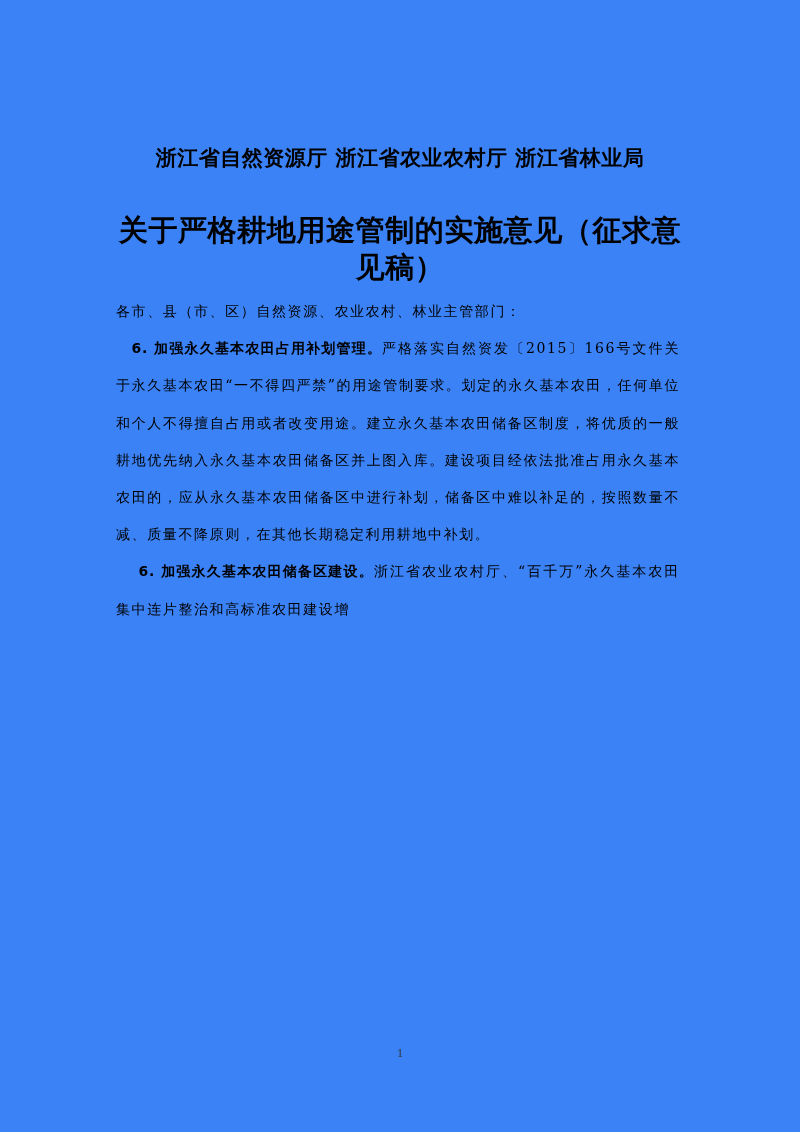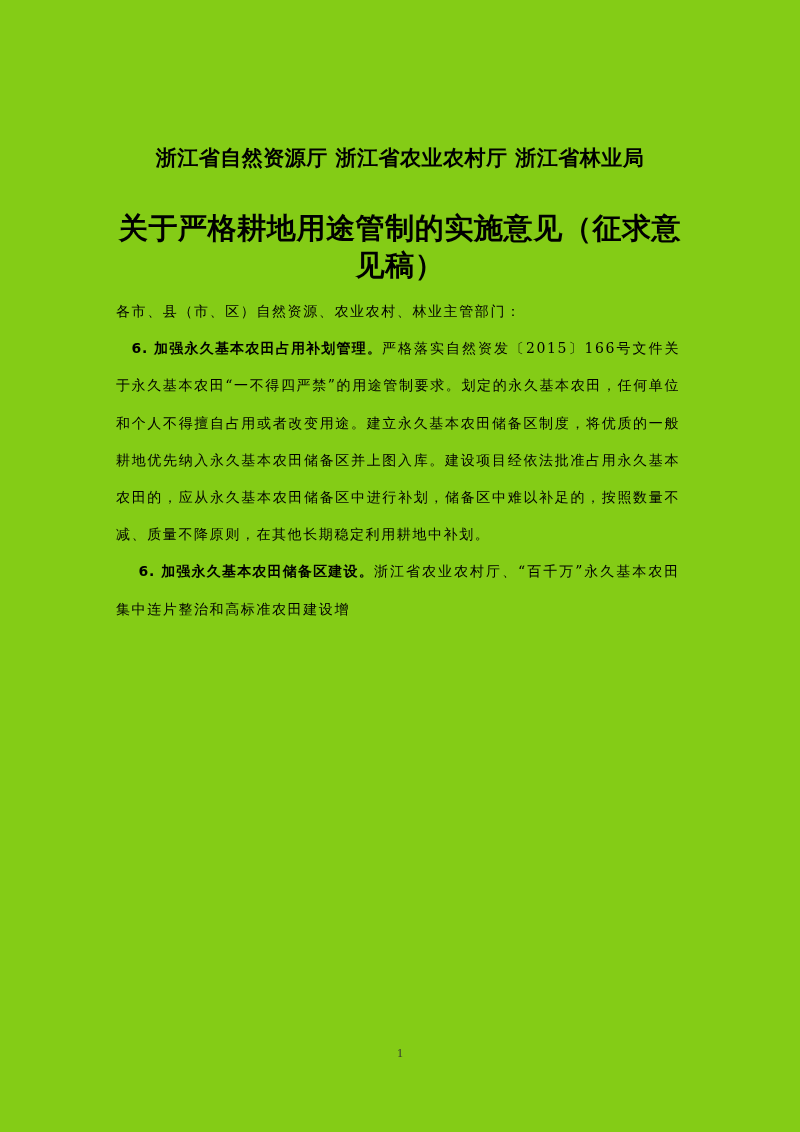--- a/index.html
+++ b/index.html
@@ -11,40 +11,40 @@
       width: 800px;
       height: 1132px;
       position: relative;
       overflow: hidden;
       color: #000000;
     }
     .page {
       position: absolute;
       left: 0; top: 0;
       width: 800px; height: 1132px;
-      background: #84cc16;
+      background: #3b82f6;
     }
     .issuer {
       position: absolute;
       left: 0; top: 143px;
       width: 800px;
       text-align: center;
       font-family: "DejaVu Sans", sans-serif;
       font-weight: bold;
       font-size: 21px;
       letter-spacing: 0.5px;
       line-height: 30px;
       white-space: nowrap;
     }
     .title {
       position: absolute;
       left: 110px; top: 212px;
       width: 580px;
       text-align: center;
-      font-family: Liberation Mono, monospace;
+      font-family: Liberation Serif, serif;
       font-weight: bold;
       font-size: 29px;
       line-height: 37px;
       letter-spacing: 0.6px;
     }
     .body-text {
       position: absolute;
       left: 116px; top: 293px;
       width: 564px;
       font-family: "DejaVu Serif", serif;

